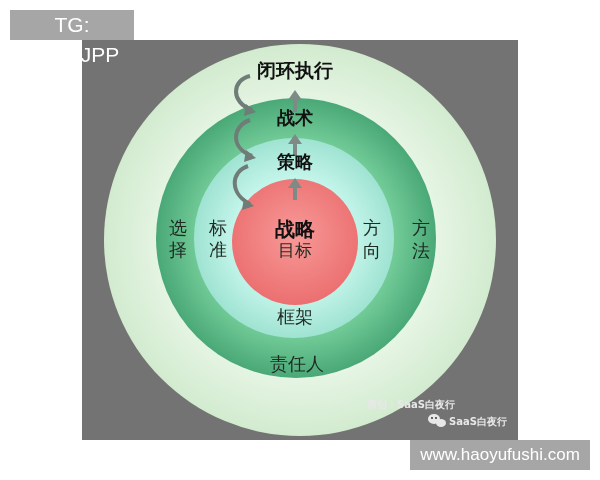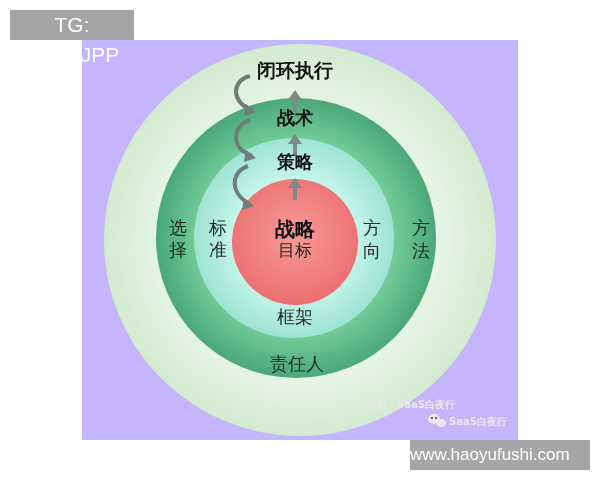--- a/index.html
+++ b/index.html
@@ -1,19 +1,19 @@
 <!DOCTYPE html>
 <html><head>
 <meta charset="utf-8">
 <style>
   html, body { margin:0; padding:0; }
   body { width:600px; height:480px; background:#ffffff; position:relative; overflow:hidden; font-family:"DejaVu Sans", sans-serif; }
-  .panel { position:absolute; left:82px; top:40px; width:436px; height:400px; background:#c4b5fd; overflow:hidden; }
+  .panel { position:absolute; left:82px; top:40px; width:436px; height:400px; background:#737373; overflow:hidden; }
   .tag-top { position:absolute; left:10px; top:10px; width:124px; height:30px; background:#a6a6a6; color:#ffffff; font-family:"Liberation Sans", sans-serif; font-size:21px; line-height:30px; text-align:center; z-index:5; }
-  .tag-bottom { position:absolute; left:410px; top:440px; width:180px; height:30px; background:#a6a6a6; color:#ffffff; font-family:"Liberation Sans", sans-serif; font-size:17px; line-height:30px; text-align:left; z-index:5; }
+  .tag-bottom { position:absolute; left:410px; top:440px; width:180px; height:30px; background:#a6a6a6; color:#ffffff; font-family:"Liberation Sans", sans-serif; font-size:17px; line-height:30px; text-align:center; z-index:5; }
   svg { position:absolute; left:0; top:0; }
   .lbl { font-family:"DejaVu Sans", sans-serif; fill:#1e2a22; }
   .bold { font-weight:bold; fill:#111; }
   .wm { font-family:"DejaVu Sans", sans-serif; fill:#e8e8e8; font-size:10px; font-weight:bold; }
 </style>
 </head>
 <body>
 
 <div class="tag-top">TG: MYYJJPP</div>
 

